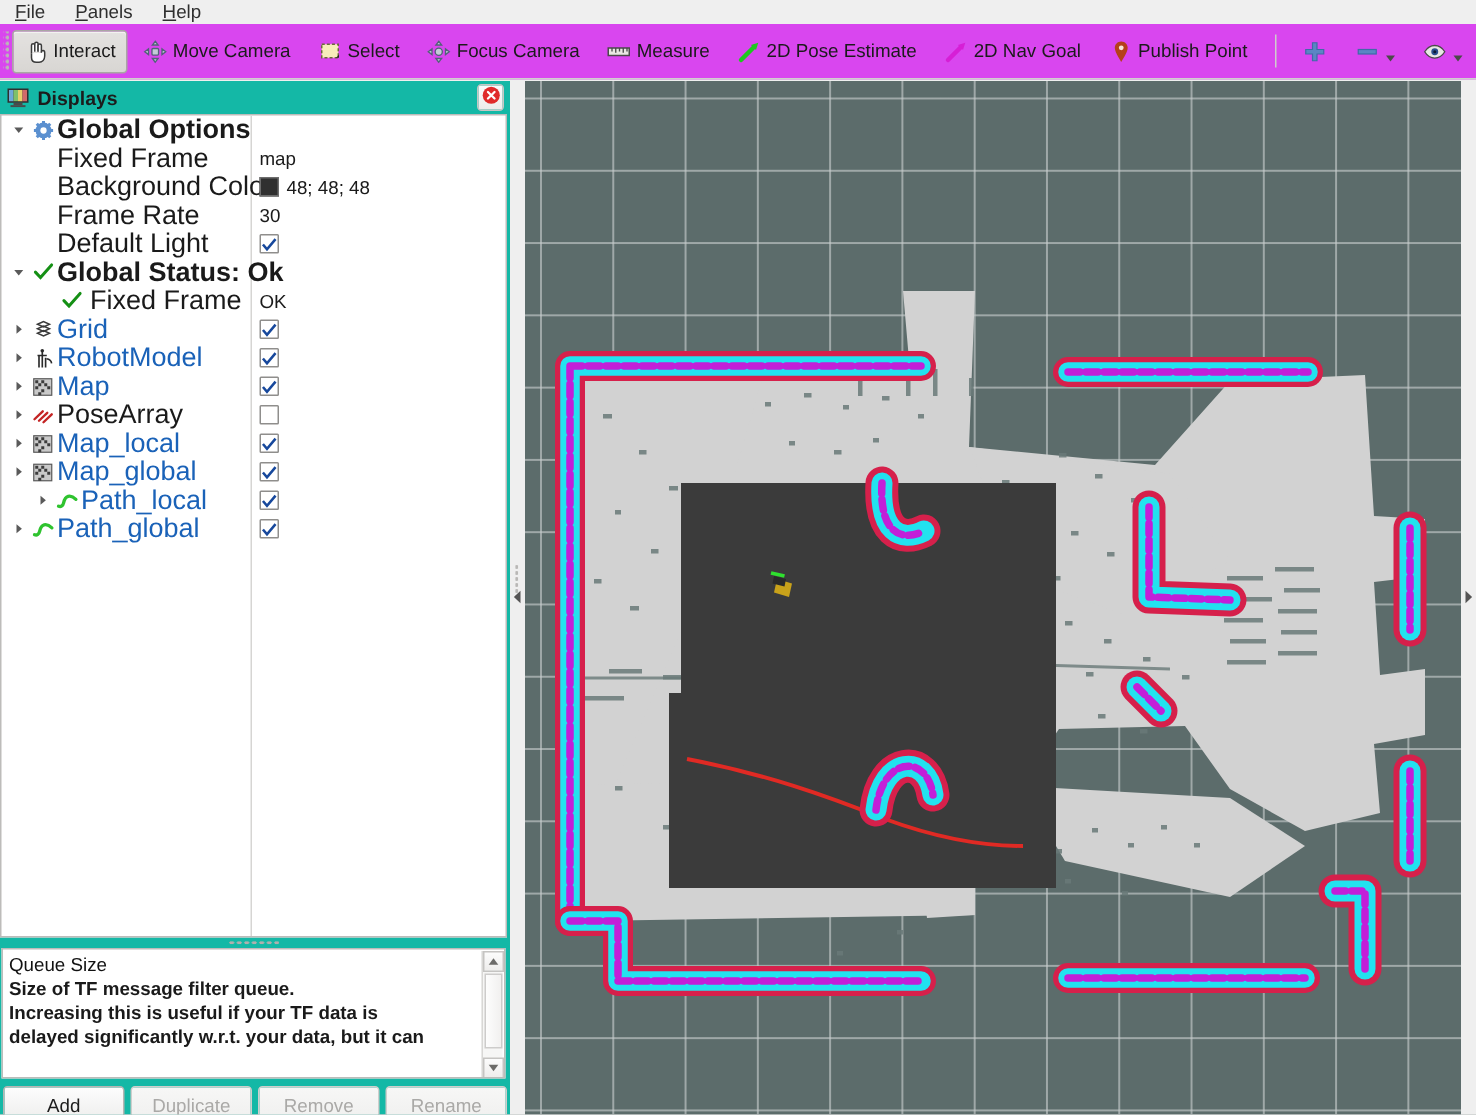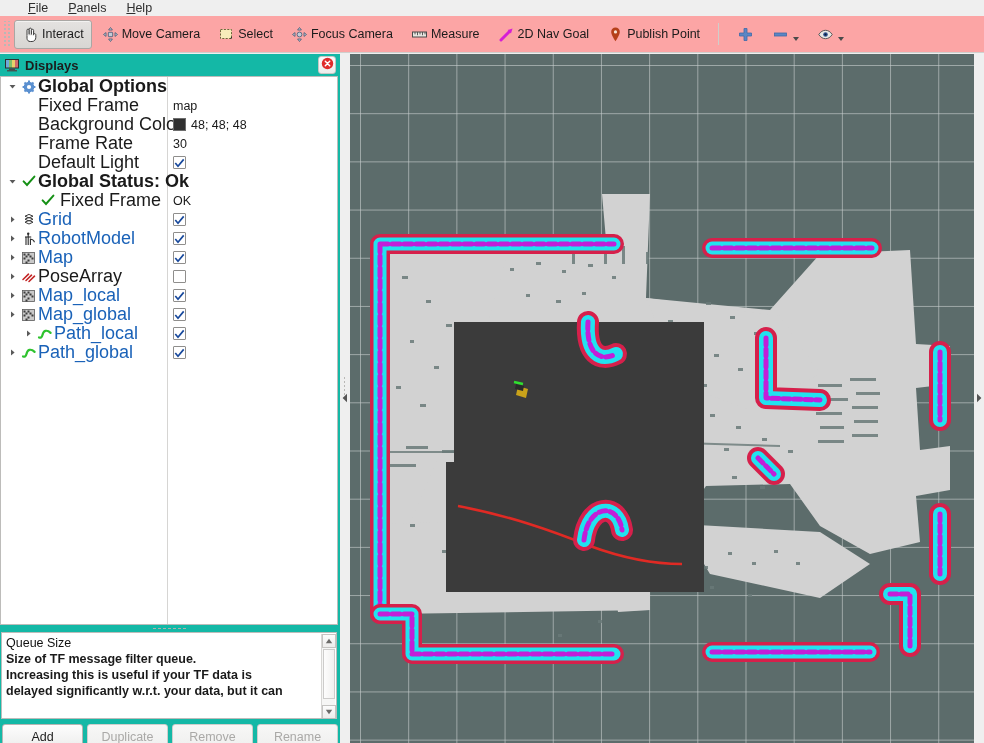--- a/index.html
+++ b/index.html
@@ -11,32 +11,32 @@
     font-family: "Liberation Sans", sans-serif;
     font-size: 12px;
     color: #1a1a1a;
   }
   #app { position: relative; width: 984px; height: 743px; }
 
   
   #menubar {
     position: absolute; left: 0; top: 0; width: 984px; height: 16px;
     background: #efefef;
-    display: flex; align-items: center; padding-left: 18px;
+    display: flex; align-items: center; padding-left: 0;
   }
   .menu-item {
     font-size: 12.5px; padding: 0 10px; line-height: 16px;
     color: #2e2e2e; white-space: nowrap;
   }
   .menu-item u { text-decoration: underline; }
 
   
   #toolbar {
     position: absolute; left: 0; top: 16px; width: 984px; height: 37px;
-    background: #fca5a5;
+    background: #d946ef;
     border-bottom: 1px solid #d0cfcd;
     display: flex; align-items: center;
   }
   .tb-grip {
     width: 10px; height: 26px; margin-left: 2px; margin-right: 1px;
     background-image: radial-gradient(#b9b8b6 40%, transparent 41%);
     background-size: 4px 4px; background-position: 1px 2px;
   }
   .tb-btn {
     display: flex; align-items: center; gap: 3px;
@@ -256,20 +256,29 @@
         <svg class="tb-icon" viewBox="0 0 17 17">
             <rect x="1.5" y="6" width="14" height="5" fill="#e9e7e2" stroke="#4b4b4b" stroke-width="1"></rect>
             <g stroke="#4b4b4b" stroke-width=".9">
               <path d="M4 6v2.4M6.5 6v3.2M9 6v2.4M11.5 6v3.2M14 6v2.4"></path>
             </g>
           </svg>
       </span>
       <span>Measure</span>
     </div>
 
+    <div class="tb-btn">
+      <span class="tb-icon">
+        <svg class="tb-icon" viewBox="0 0 17 17">
+            <path d="M3 14 11.5 5.5" stroke="#1fc71f" stroke-width="3" stroke-linecap="round"></path>
+            <path d="M14.5 2.5 9.6 4l3.4 3.4z" fill="#1fc71f"></path>
+          </svg>
+      </span>
+      <span>2D Pose Estimate</span>
+    </div>
 
     <div class="tb-btn">
       <span class="tb-icon">
         <svg class="tb-icon" viewBox="0 0 17 17">
             <path d="M3 14 11.5 5.5" stroke="#d61fd6" stroke-width="3" stroke-linecap="round"></path>
             <path d="M14.5 2.5 9.6 4l3.4 3.4z" fill="#d61fd6"></path>
           </svg>
       </span>
       <span>2D Nav Goal</span>
     </div>

